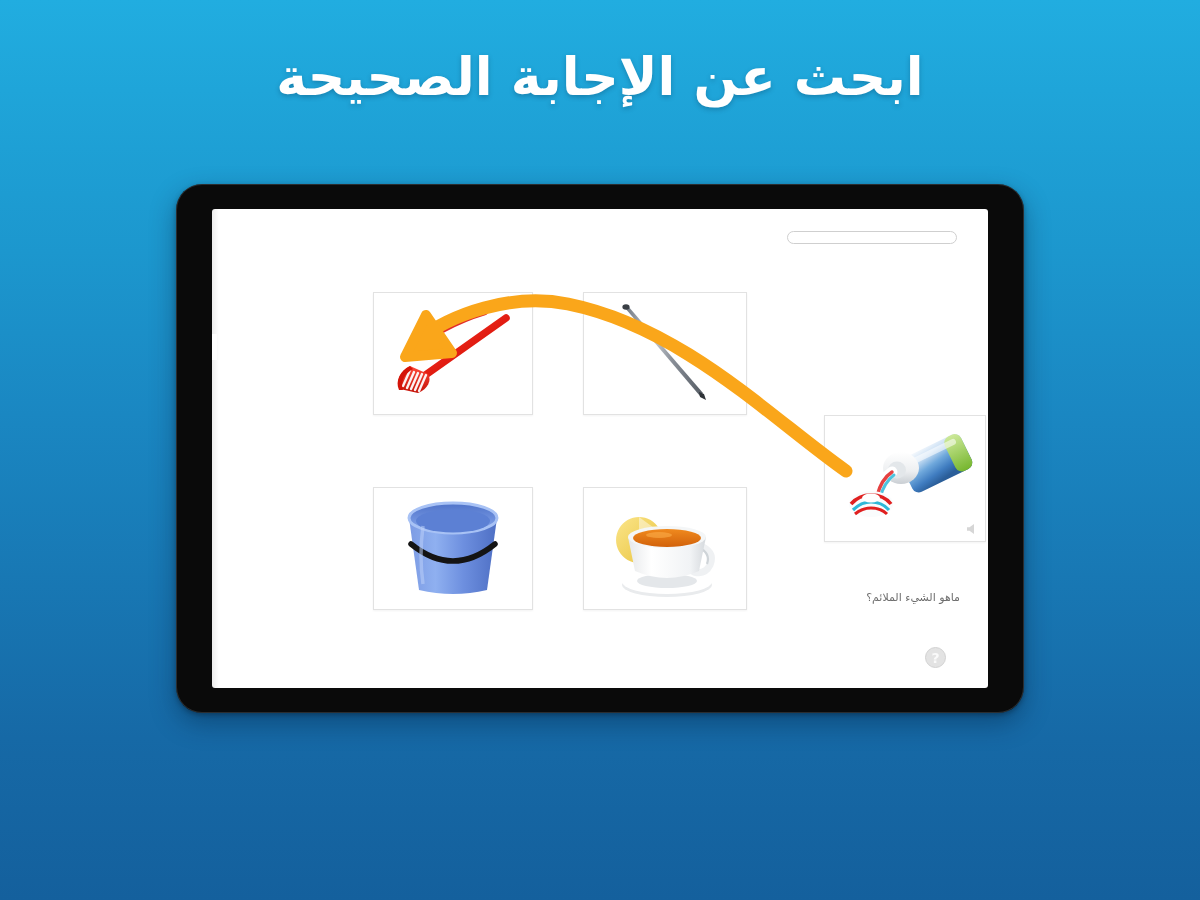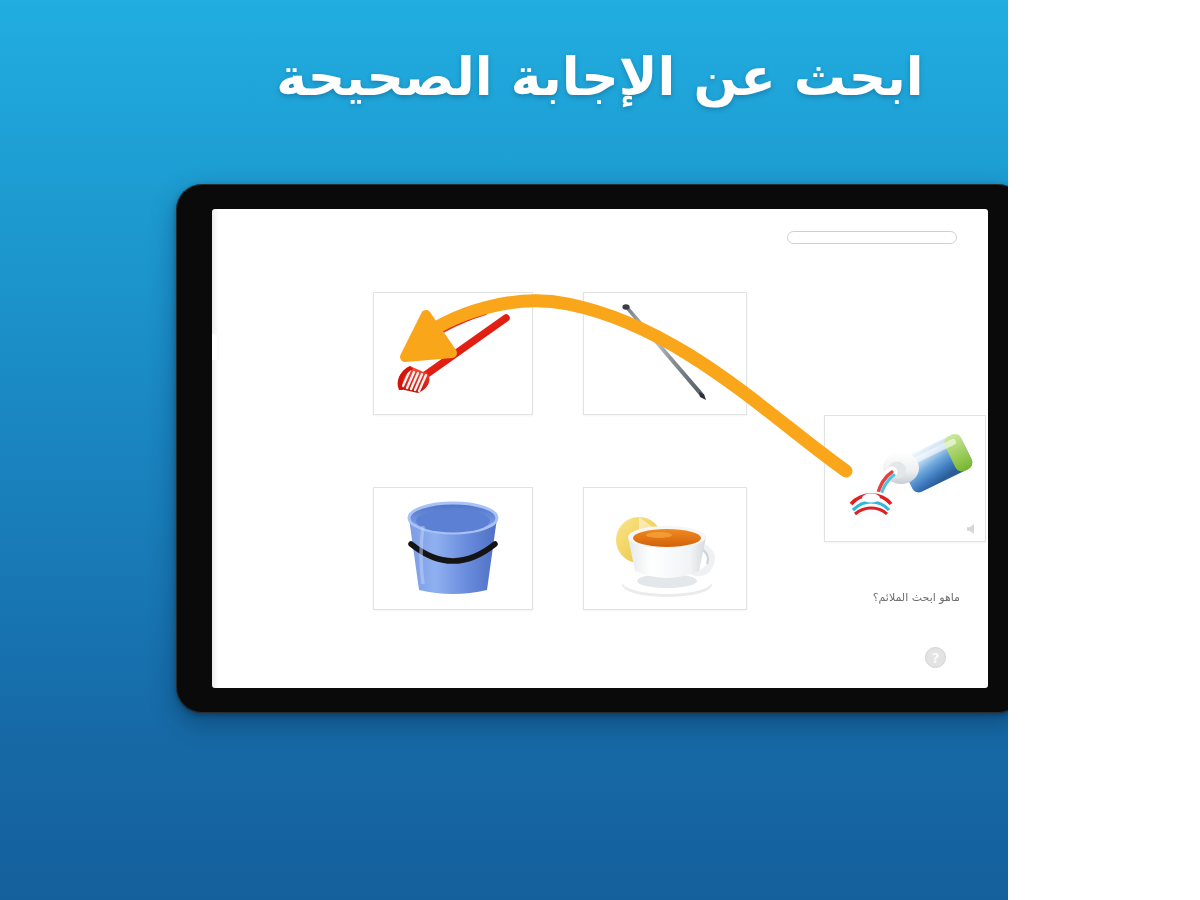--- a/index.html
+++ b/index.html
@@ -7,21 +7,21 @@
 
   html, body {
     width: 1200px;
     height: 900px;
     overflow: hidden;
     font-family: "DejaVu Sans", "Liberation Sans", sans-serif;
   }
 
   #app {
     position: relative;
-    width: 1008px;
+    width: 1200px;
     height: 900px;
     background: linear-gradient(180deg,
         #21ADE0 0%,
         #1FA5D9 10%,
         #1C97CE 28%,
         #1A87C2 46%,
         #1878B4 64%,
         #1669A6 82%,
         #14609D 100%);
     overflow: hidden;
@@ -365,19 +365,19 @@
         <svg width="776" height="479" viewBox="0 0 776 479">
 
           <path d="M196,143 C215,126 245,110 272,102" stroke="#E02020" stroke-width="9" fill="none" stroke-linecap="round" opacity="0.95"></path>
 
           <path d="M634,262 C560,210 470,118 356,95 C300,84 240,104 203,133" stroke="#FAA61A" stroke-width="13" fill="none" stroke-linecap="round" stroke-linejoin="round"></path>
 
           <path d="M214,106 L193,148 L240,144 Z" fill="#FAA61A" stroke="#FAA61A" stroke-width="10" stroke-linejoin="round"></path>
         </svg>
       </div>
 
-      <div class="prompt-text">ماهو ابحث الملائم؟</div>
+      <div class="prompt-text">ماهو الشيء الملائم؟</div>
 
       <div class="help-button">?</div>
 
     </div>
   </div>
 </div>
 
 </body></html>

